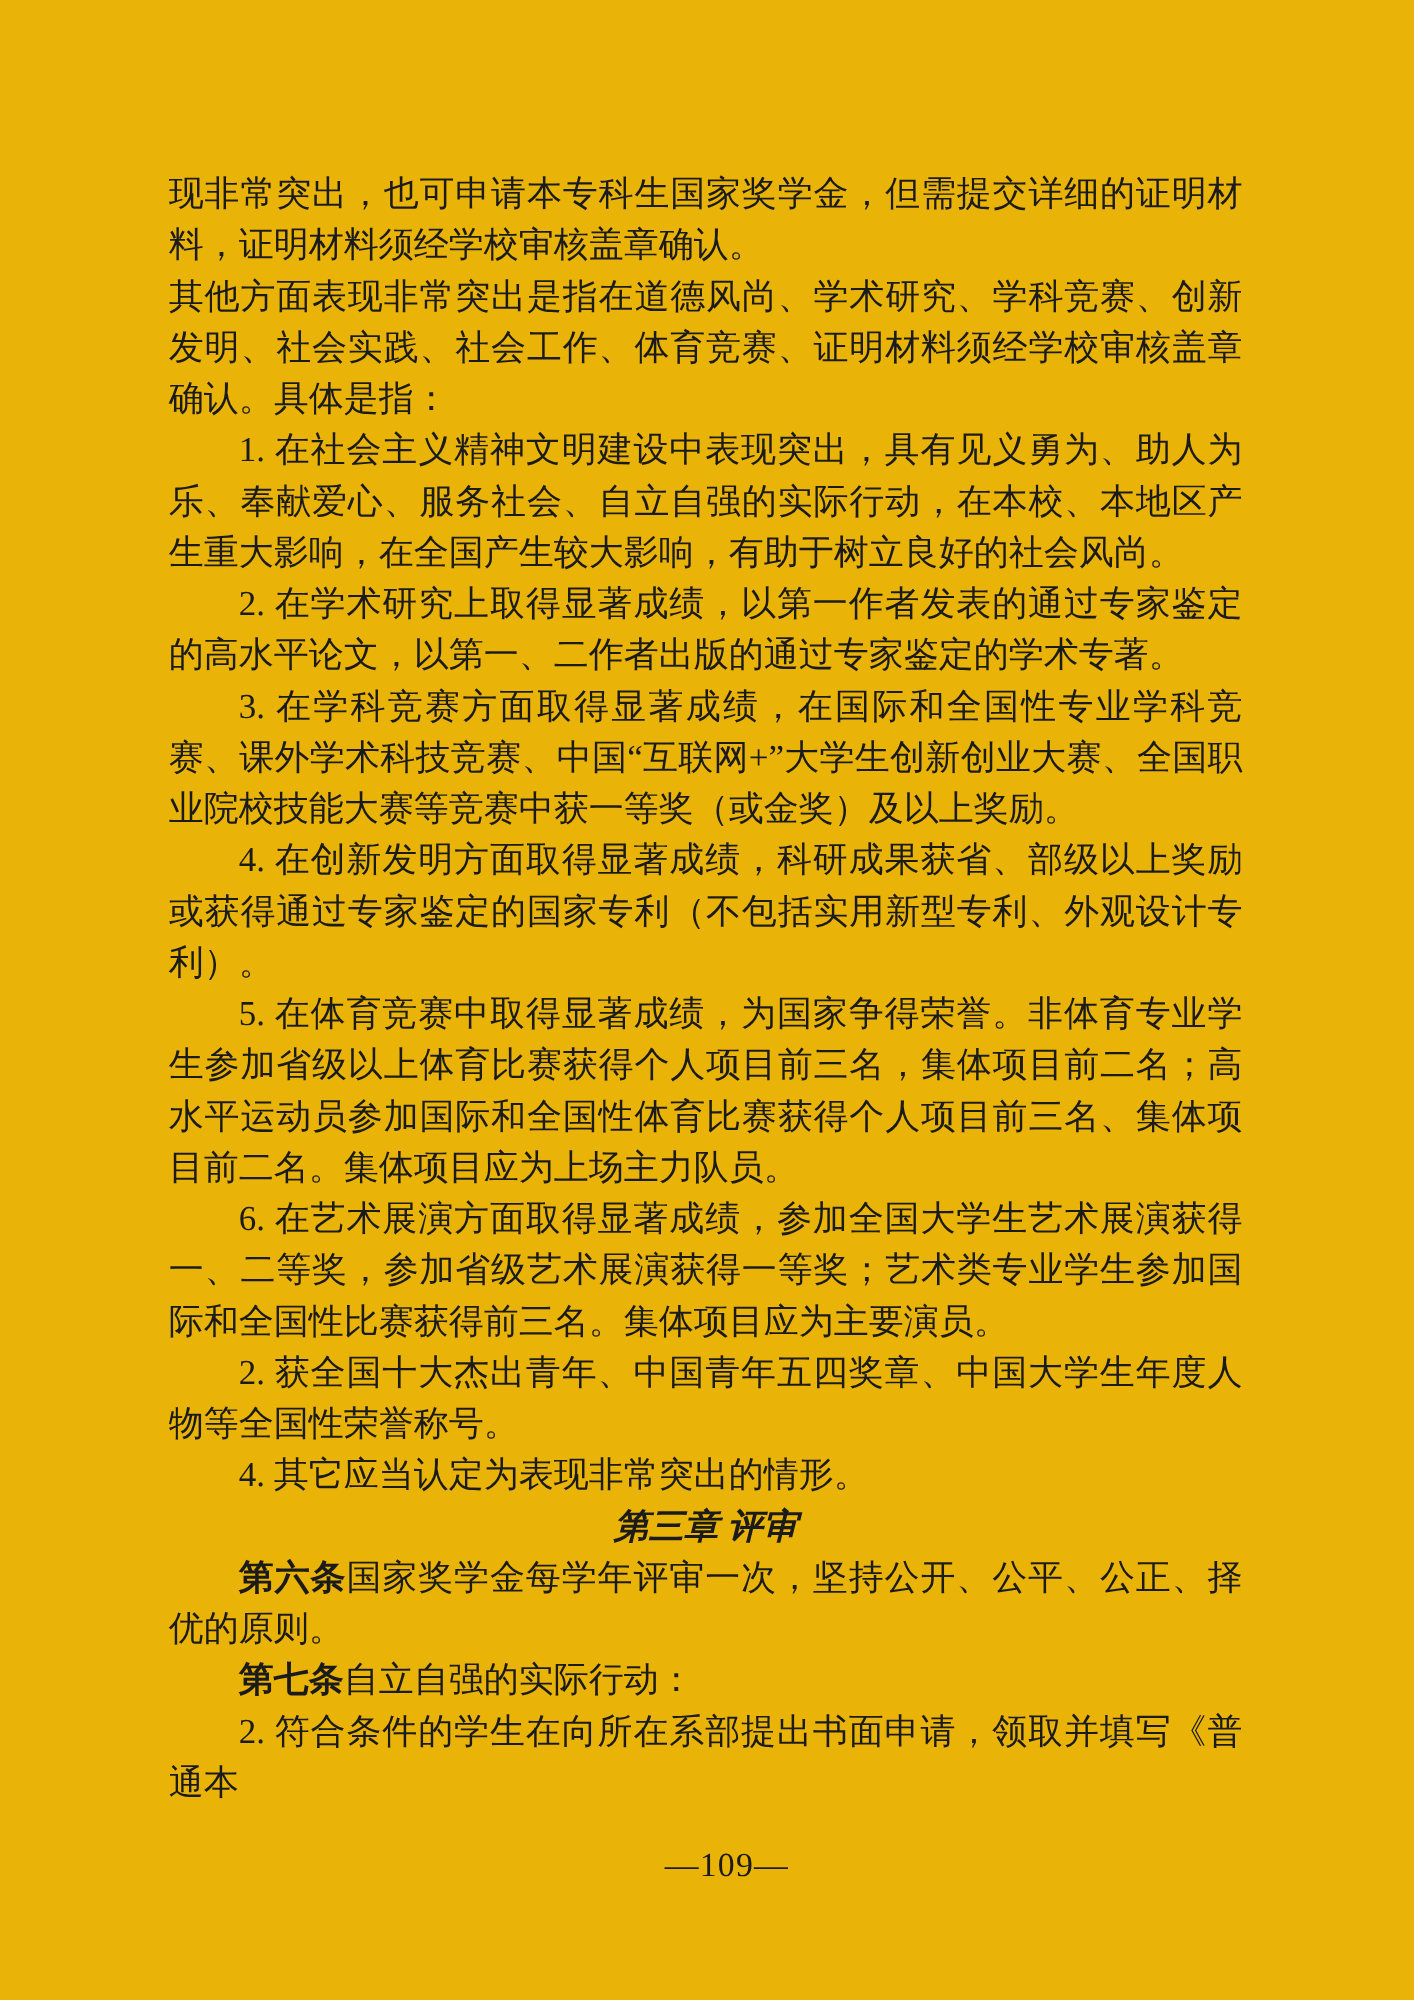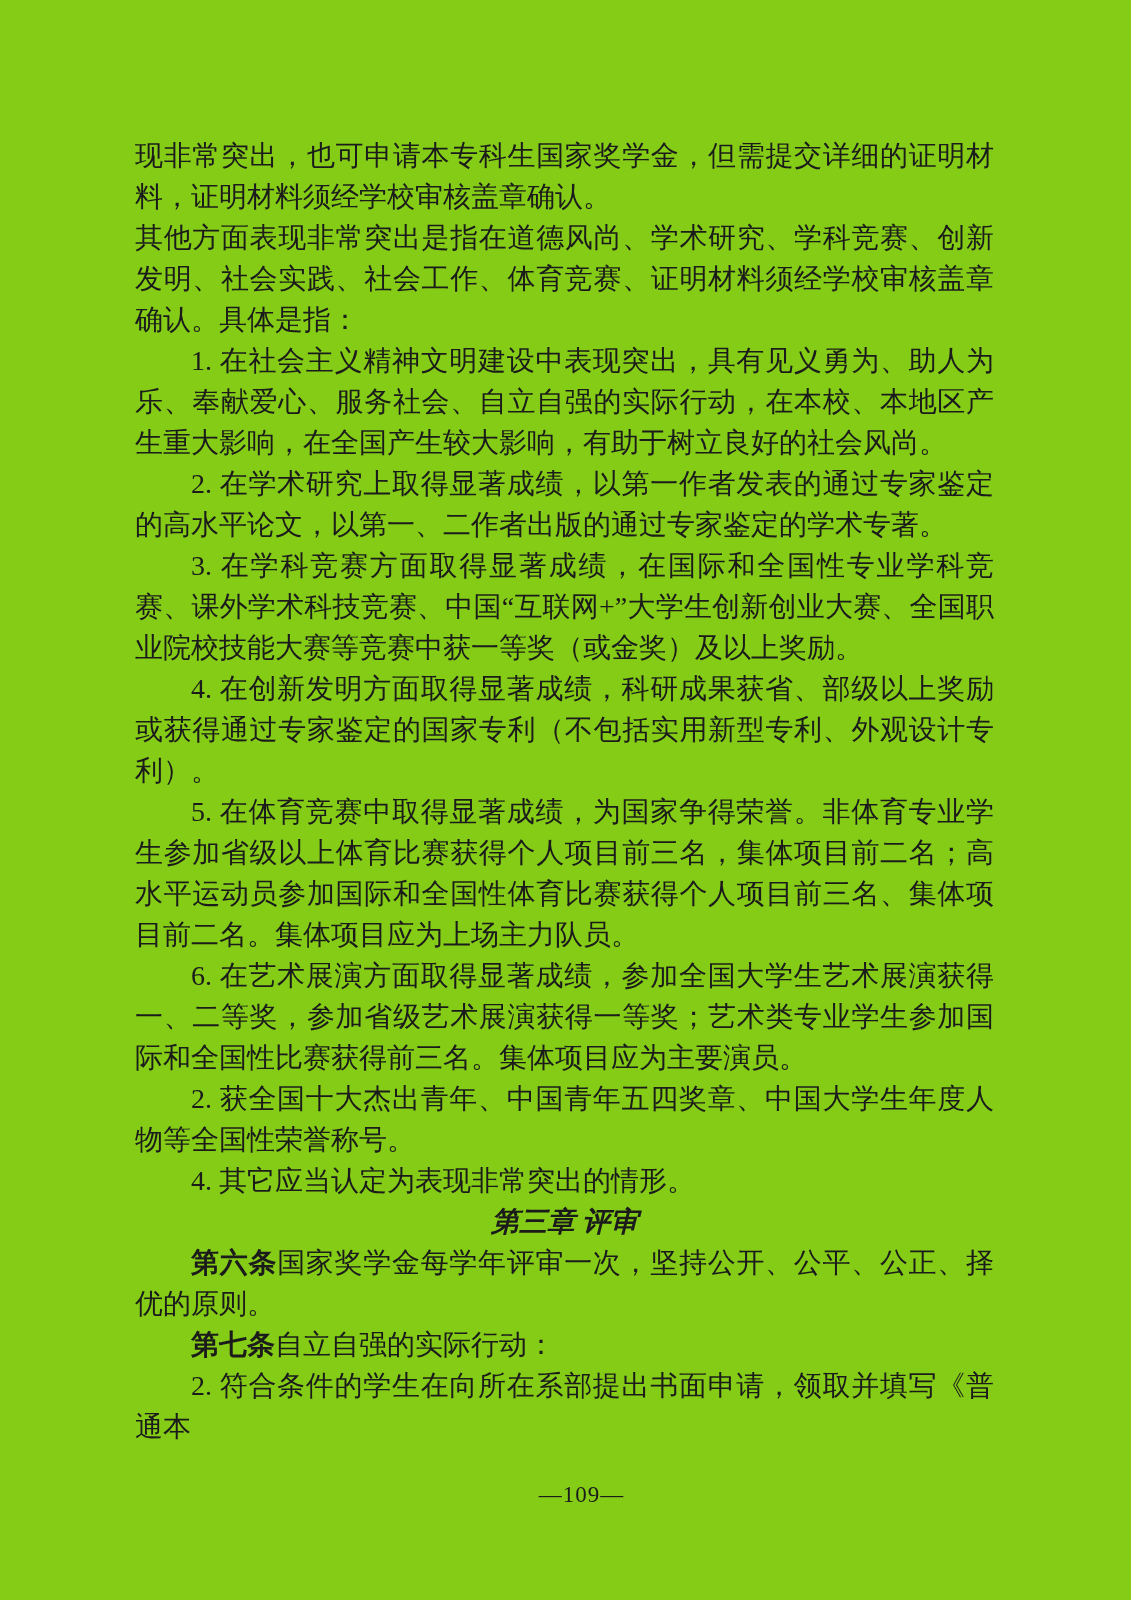--- a/index.html
+++ b/index.html
@@ -10,21 +10,21 @@
     width: 1131px;
     height: 1600px;
     background: #ffffff;
     position: relative;
     overflow: hidden;
     font-family: "Liberation Serif", "DejaVu Serif", serif;
   }
   .page {
     position: absolute;
     inset: 0;
-    background: #84cc16;
+    background: #eab308;
   }
   .body-text {
     position: absolute;
     left: 135px;
     right: 137px;
     top: 135px;
     color: #1b1b1b;
     font-size: 28px;
     line-height: 41px;
     text-align: justify;
@@ -49,21 +49,21 @@
   .term {
     font-weight: bold;
     margin-right: 0;
   }
   .footer {
     position: absolute;
     left: 0;
     right: 0;
     bottom: 92px;
     text-align: center;
-    font-size: 23px;
+    font-size: 27px;
     color: #1b1b1b;
     letter-spacing: 1px;
     padding-left: 32px;
   }
 </style>
 </head>
 <body>
 
 <div class="page">
   <div class="body-text">

